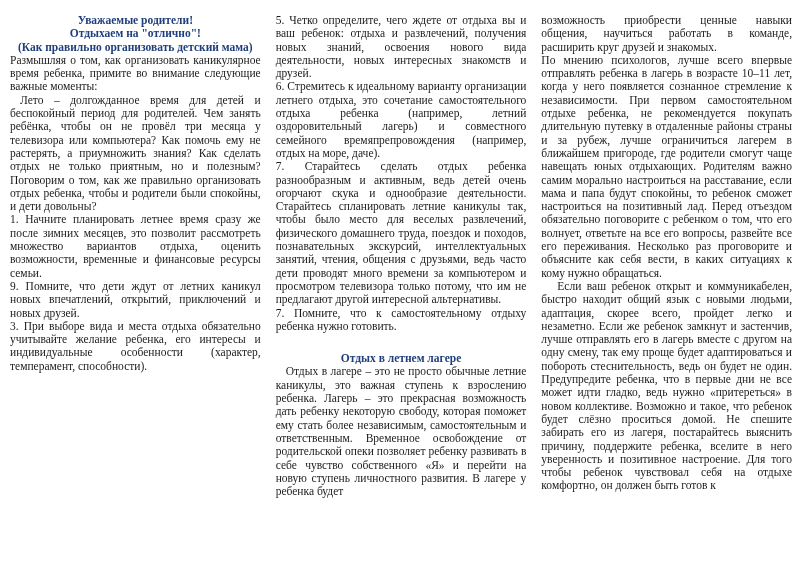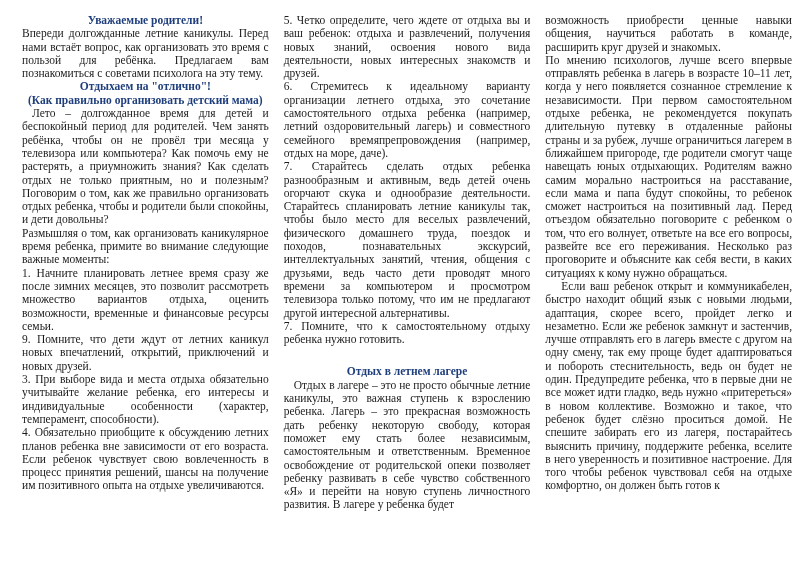--- a/index.html
+++ b/index.html
@@ -10,21 +10,21 @@
   html,body{margin:0;padding:0;}
   body{
     width:800px;height:565px;overflow:hidden;
     background:var(--page-bg);
     font-family:"Liberation Serif","DejaVu Serif",serif;
     color:var(--body-color);
   }
   .page{
     box-sizing:border-box;
     width:800px;height:565px;
-    padding:14px 8px 10px 22px;
+    padding:14px 8px 10px 10px;
     display:flex;
     gap:15px;
   }
   .col{
     flex:1 1 0;
     min-width:0;
     font-size:11.5px;
     line-height:13.3px;
   }
   .para{
@@ -42,29 +42,27 @@
   }
   .heading.space-above{margin-top:19px;}
 </style>
 </head>
 <body>
 
 <div class="page">
 
   <div class="col">
     <p class="heading">Уважаемые родители!</p>
-    <p class="para">Впереди долгожданные летние каникулы. Перед нами встаёт вопрос, как организовать это время с пользой для ребёнка. Предлагаем вам познакомиться с советами психолога на эту тему.</p>
     <p class="heading">Отдыхаем на "отлично"!</p>
     <p class="heading">(Как правильно организовать детский мама)</p>
+    <p class="para">Размышляя о том, как организовать каникулярное время ребенка, примите во внимание следующие важные моменты:</p>
     <p class="para indent-sm">Лето – долгожданное время для детей и беспокойный период для родителей. Чем занять ребёнка, чтобы он не провёл три месяца у телевизора или компьютера? Как помочь ему не растерять, а приумножить знания? Как сделать отдых не только приятным, но и полезным? Поговорим о том, как же правильно организовать отдых ребенка, чтобы и родители были спокойны, и дети довольны?</p>
-    <p class="para">Размышляя о том, как организовать каникулярное время ребенка, примите во внимание следующие важные моменты:</p>
     <p class="para">1. Начните планировать летнее время сразу же после зимних месяцев, это позволит рассмотреть множество вариантов отдыха, оценить возможности, временные и финансовые ресурсы семьи.</p>
     <p class="para">9. Помните, что дети ждут от летних каникул новых впечатлений, открытий, приключений и новых друзей.</p>
     <p class="para">3. При выборе вида и места отдыха обязательно учитывайте желание ребенка, его интересы и индивидуальные особенности (характер, темперамент, способности).</p>
-    <p class="para">4. Обязательно приобщите к обсуждению летних планов ребенка вне зависимости от его возраста. Если ребенок чувствует свою вовлеченность в процесс принятия решений, шансы на получение им позитивного опыта на отдыхе увеличиваются.</p>
   </div>
 
   <div class="col">
     <p class="para">5. Четко определите, чего ждете от отдыха вы и ваш ребенок: отдыха и развлечений, получения новых знаний, освоения нового вида деятельности, новых интересных знакомств и друзей.</p>
     <p class="para">6. Стремитесь к идеальному варианту организации летнего отдыха, это сочетание самостоятельного отдыха ребенка (например, летний оздоровительный лагерь) и совместного семейного времяпрепровождения (например, отдых на море, даче).</p>
     <p class="para">7. Старайтесь сделать отдых ребенка разнообразным и активным, ведь детей очень огорчают скука и однообразие деятельности. Старайтесь спланировать летние каникулы так, чтобы было место для веселых развлечений, физического домашнего труда, поездок и походов, познавательных экскурсий, интеллектуальных занятий, чтения, общения с друзьями, ведь часто дети проводят много времени за компьютером и просмотром телевизора только потому, что им не предлагают другой интересной альтернативы.</p>
     <p class="para">7. Помните, что к самостоятельному отдыху ребенка нужно готовить.</p>
     <p class="heading space-above">Отдых в летнем лагере</p>
     <p class="para indent-sm">Отдых в лагере – это не просто обычные летние каникулы, это важная ступень к взрослению ребенка. Лагерь – это прекрасная возможность дать ребенку некоторую свободу, которая поможет ему стать более независимым, самостоятельным и ответственным. Временное освобождение от родительской опеки позволяет ребенку развивать в себе чувство собственного «Я» и перейти на новую ступень личностного развития. В лагере у ребенка будет</p>
   </div>

